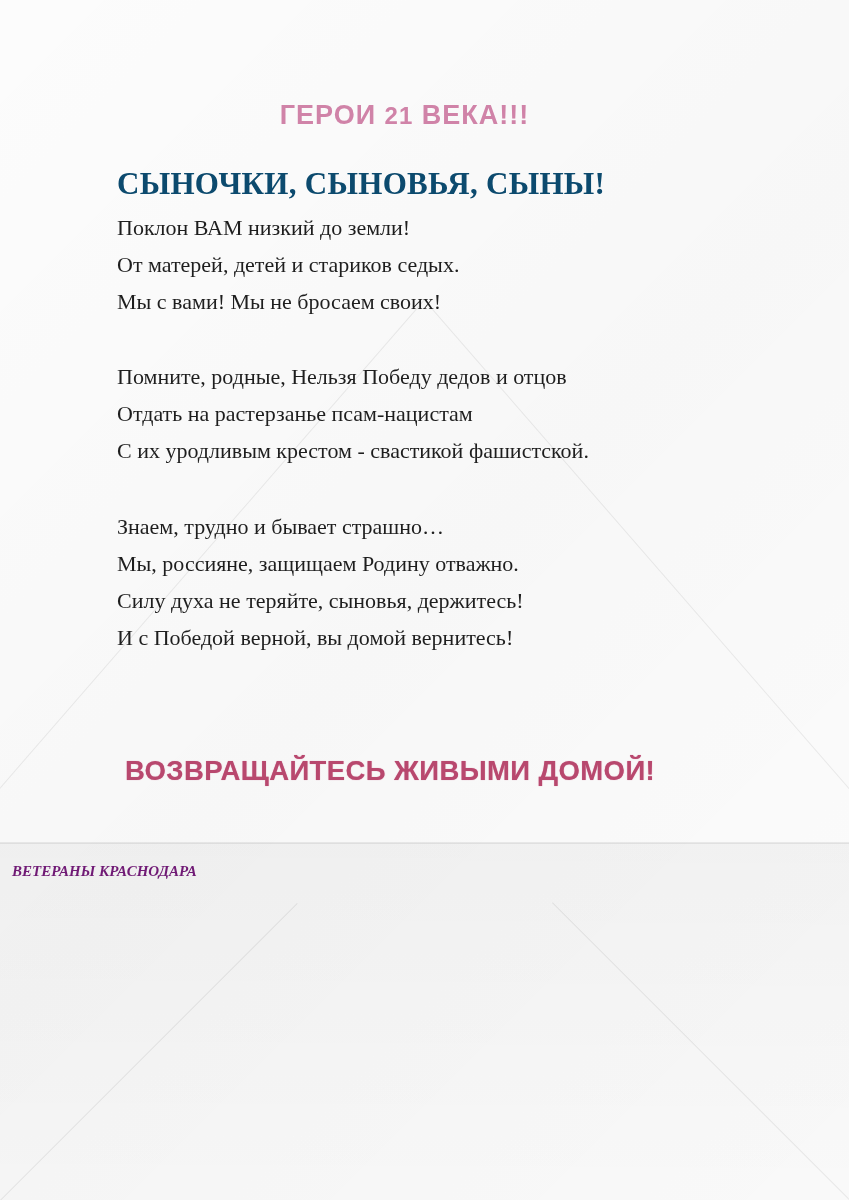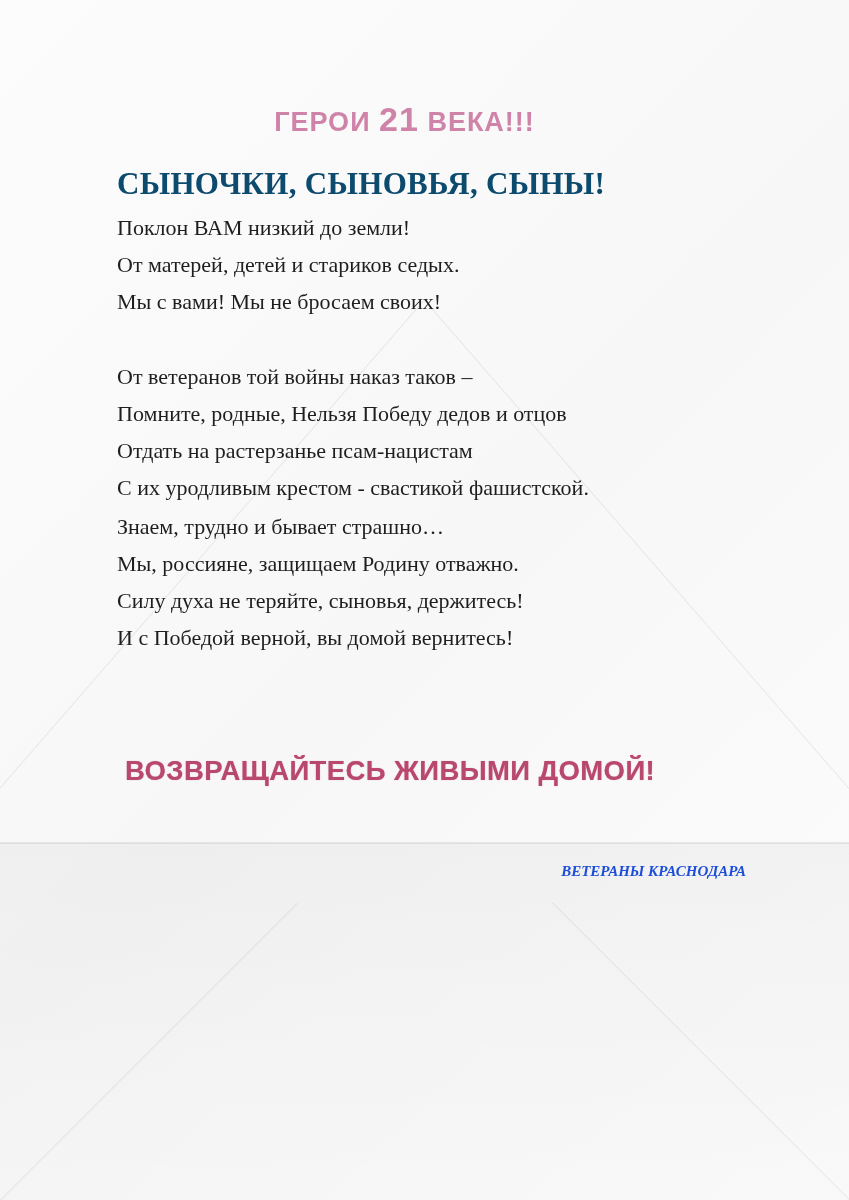--- a/index.html
+++ b/index.html
@@ -32,21 +32,21 @@
 
   .title {
     position: absolute; left: 0; width: 849px; top: 100px;
     text-align: center;
     font-family: "Liberation Sans", sans-serif; font-weight: bold;
     font-size: 27px; letter-spacing: 1px;
     color: #d083a8;
     padding-left: 10px; box-sizing: border-box;
     margin-left: -25px;
   }
-  .title .num { font-size: 34px; }
+  .title .num { font-size: 24px; }
 
   .heading {
     position: absolute; left: 117px; top: 166px;
     font-family: "Liberation Serif", serif; font-weight: bold;
     font-size: 31px; color: #0c4a6e;
     letter-spacing: 0.3px;
   }
   .stanza {
     position: absolute; left: 117px;
     font-family: "Liberation Serif", serif;
@@ -61,23 +61,23 @@
     position: absolute; left: 0; width: 760px; top: 755px;
     text-align: center;
     font-family: "Liberation Sans", sans-serif; font-weight: bold;
     font-size: 27.5px; color: #b8486e;
     letter-spacing: 0.4px;
     text-shadow: 0 0 1px #d88ca8;
     padding-left: 20px; box-sizing: border-box;
   }
   .signature {
     position: absolute; left: 0; width: 746px; top: 863px;
-    text-align: right;
+    text-align: left;
     font-family: "Liberation Serif", serif; font-weight: bold; font-style: italic;
-    font-size: 15px; color: #1d4ed8;
+    font-size: 15px; color: #701a75;
     padding-left: 12px; box-sizing: border-box;
   }
 </style>
 </head>
 <body>
 
 <div class="paper"></div>
 <div class="shade"></div>
 <div class="fold fold-h"></div>
 <div class="fold fold-d1"></div>
@@ -89,21 +89,20 @@
 
 <div class="heading">СЫНОЧКИ, СЫНОВЬЯ, СЫНЫ!</div>
 
 <div class="stanza s1">
   <div>Поклон ВАМ низкий до земли!</div>
   <div>От матерей, детей и стариков седых.</div>
   <div>Мы с вами! Мы не бросаем своих!</div>
 </div>
 
 <div class="stanza s2">
-  <div>От ветеранов той войны наказ таков –</div>
   <div>Помните, родные, Нельзя Победу дедов и отцов</div>
   <div>Отдать на растерзанье псам-нацистам</div>
   <div>С их уродливым крестом - свастикой фашистской.</div>
 </div>
 
 <div class="stanza s3">
   <div>Знаем, трудно и бывает страшно…</div>
   <div>Мы, россияне, защищаем Родину отважно.</div>
   <div>Силу духа не теряйте, сыновья, держитесь!</div>
   <div>И с Победой верной, вы домой вернитесь!</div>

